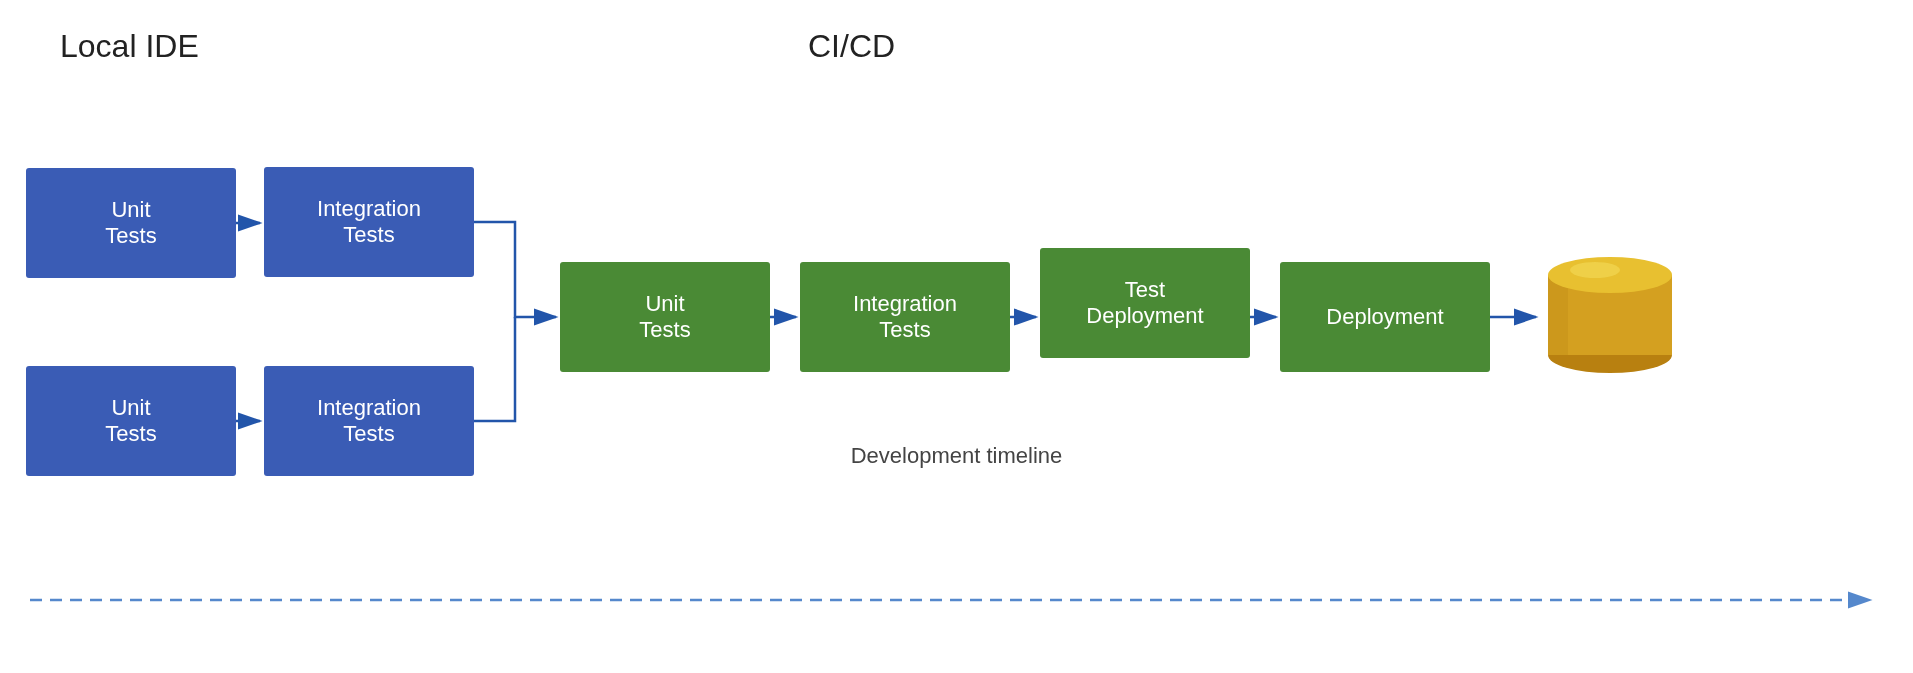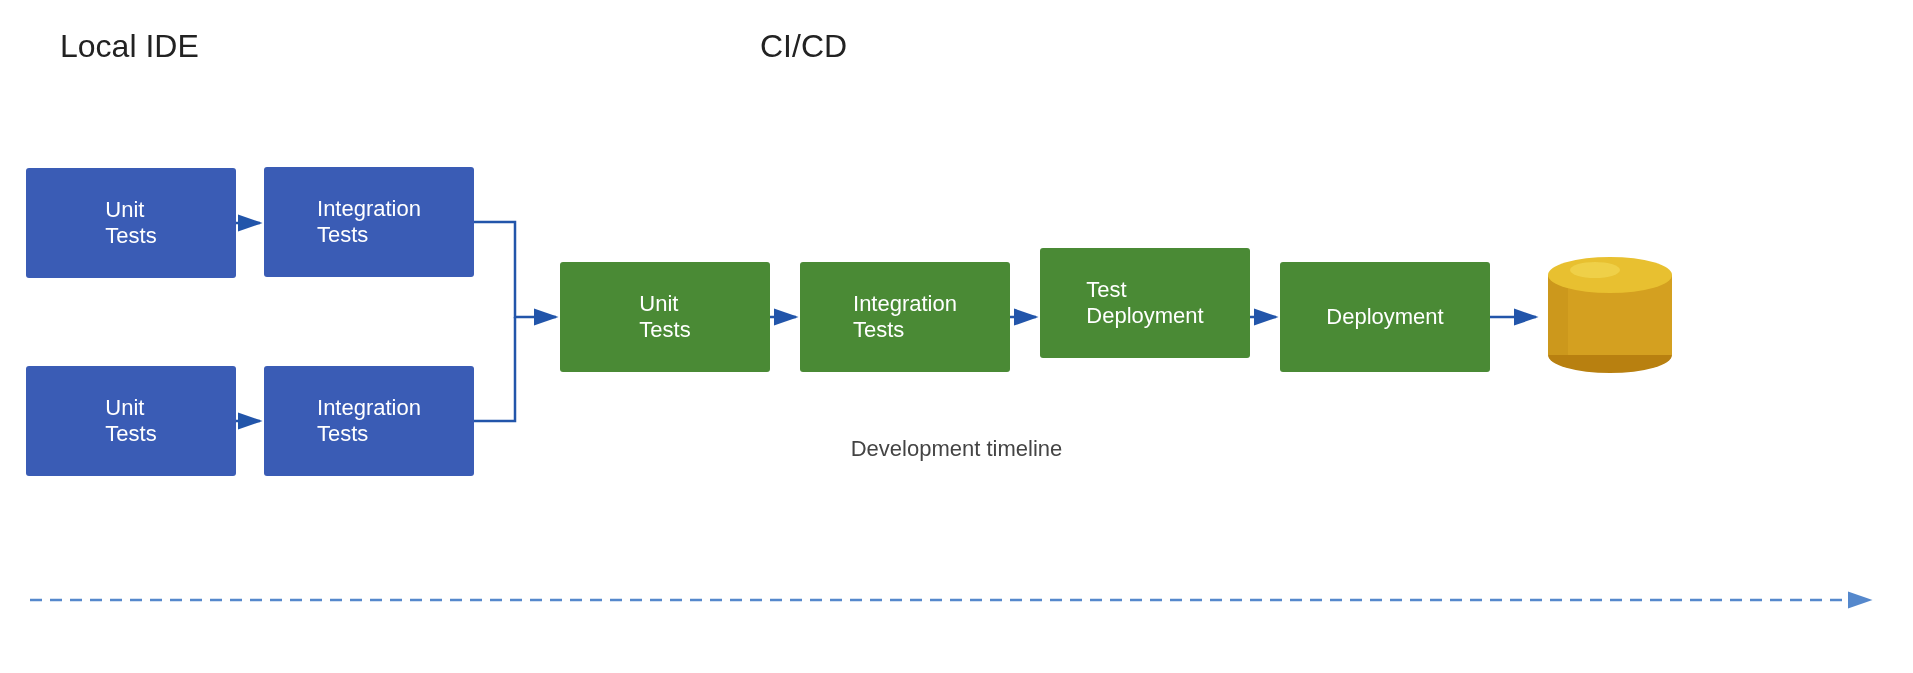--- a/index.html
+++ b/index.html
@@ -26,20 +26,21 @@
       color: #222;
       top: 28px;
     }
 
     
     .box {
       position: absolute;
       display: flex;
       align-items: center;
       justify-content: center;
+      text-align: center;
       font-size: 22px;
       font-weight: 500;
       color: #fff;
       border-radius: 3px;
     }
 
     .box-blue { background: #3a5cb5; }
     .box-green { background: #4a8a35; }
 
     
@@ -52,36 +53,36 @@
       pointer-events: none;
     }
 
     
     .timeline-label {
       position: absolute;
       font-size: 22px;
       color: #444;
       text-align: center;
       width: 100%;
-      bottom: 35px;
+      bottom: 28px;
       left: 0;
     }
 
     
     .cylinder-container {
       position: absolute;
     }
   </style>
 </head>
 <body>
 
 <div class="diagram-container">
 
   <div class="section-label" style="left: 60px;">Local IDE</div>
-  <div class="section-label" style="left: 760px;">CI/CD</div>
+  <div class="section-label" style="left: 808px;">CI/CD</div>
 
   <div class="box box-blue" style="left:26px;top:168px;width:210px;height:110px;">Unit<br>Tests</div>
   <div class="box box-blue" style="left:264px;top:167px;width:210px;height:110px;">Integration<br>Tests</div>
   <div class="box box-blue" style="left:26px;top:366px;width:210px;height:110px;">Unit<br>Tests</div>
   <div class="box box-blue" style="left:264px;top:366px;width:210px;height:110px;">Integration<br>Tests</div>
 
   <div class="box box-green" style="left:560px;top:262px;width:210px;height:110px;">Unit<br>Tests</div>
   <div class="box box-green" style="left:800px;top:262px;width:210px;height:110px;">Integration<br>Tests</div>
   <div class="box box-green" style="left:1040px;top:248px;width:210px;height:110px;">Test<br>Deployment</div>
   <div class="box box-green" style="left:1280px;top:262px;width:210px;height:110px;">Deployment</div>

